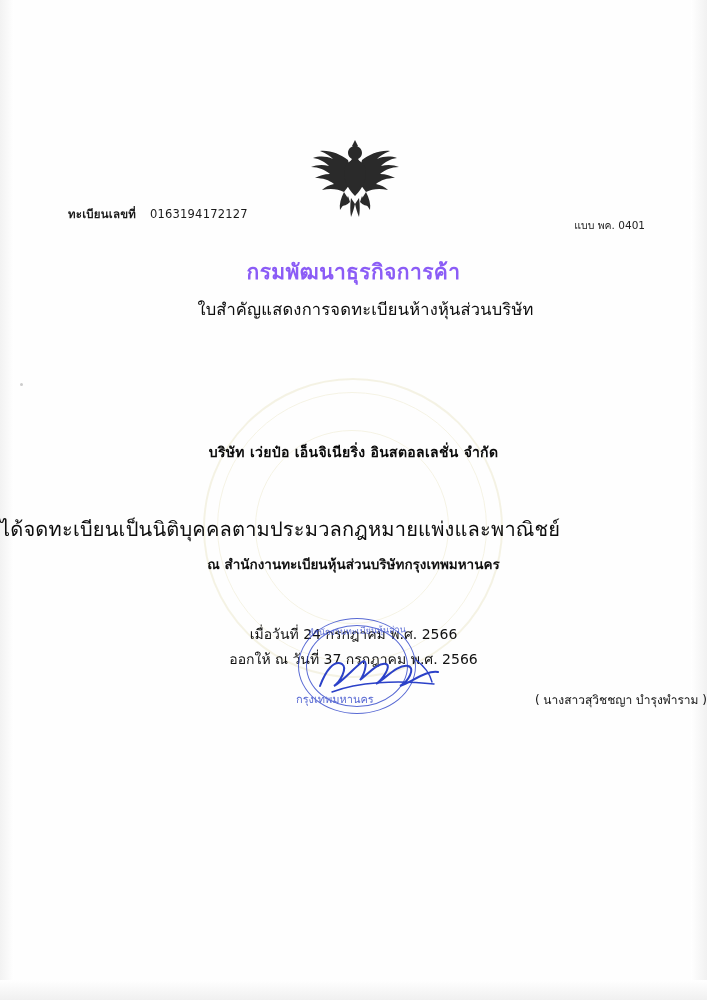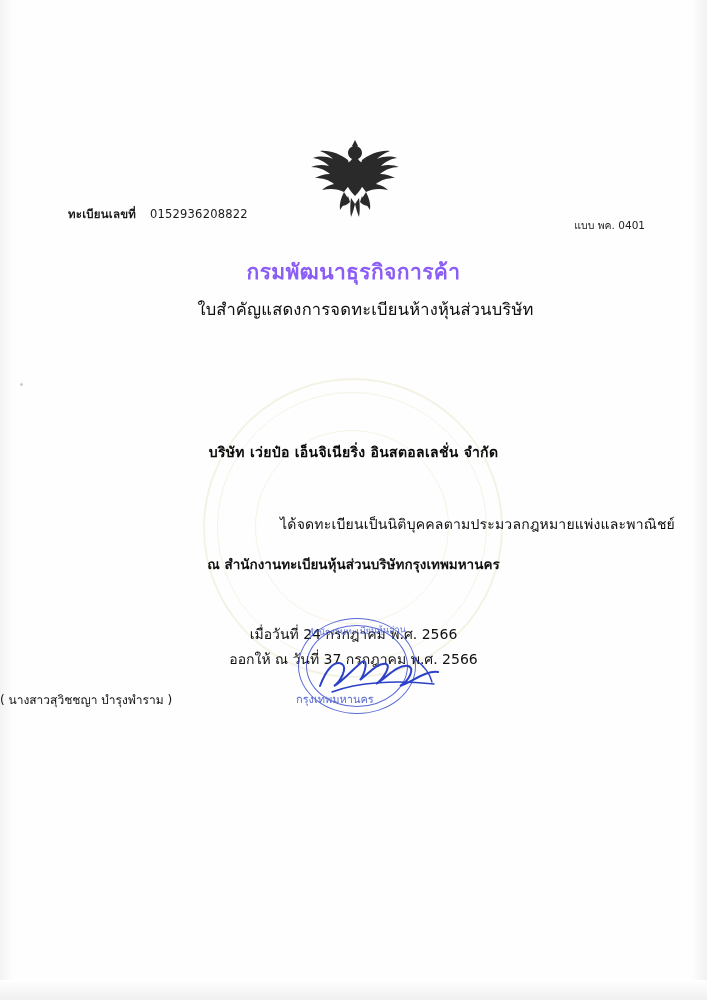--- a/index.html
+++ b/index.html
@@ -119,22 +119,22 @@
     font-weight: bold;
     color: #0a0a0a;
     letter-spacing: 0.3px;
   }
 
   .registered-line {
     position: absolute;
     left: 0;
     top: 513px;
     width: 675px;
-    text-align: right;
-    font-size: 14px;
+    text-align: left;
+    font-size: 20px;
     color: #0d0d0d;
     letter-spacing: 0.2px;
   }
 
   .office-line {
     position: absolute;
     left: 0;
     top: 553px;
     width: 707px;
     text-align: center;
@@ -161,21 +161,21 @@
     text-align: center;
     font-size: 14px;
     color: #111111;
   }
 
   .signer-line {
     position: absolute;
     left: 0;
     top: 690px;
     width: 707px;
-    text-align: left;
+    text-align: right;
     font-size: 12px;
     color: #111111;
   }
 
   
   .watermark {
     position: absolute;
     left: 203px;
     top: 378px;
     width: 300px;
@@ -276,21 +276,21 @@
         <path d="M51 58 c-1 7 -1 13 0 19 c2 -5 3 -9 4 -13 z"></path>
         <path d="M59 58 c1 7 1 13 0 19 c-2 -5 -3 -9 -4 -13 z"></path>
 
         <path d="M48 56 c-2 5 -4 8 -8 10 c4 0 7 -1 10 -4 z"></path>
         <path d="M62 56 c2 5 4 8 8 10 c-4 0 -7 -1 -10 -4 z"></path>
       </g>
     </svg>
   </div>
 
   <div class="reg-line">
-    <span class="reg-label">ทะเบียนเลขที่</span><span class="reg-value">0152936208822</span>
+    <span class="reg-label">ทะเบียนเลขที่</span><span class="reg-value">0163194172127</span>
   </div>
 
   <div class="form-code">แบบ พค. 0401</div>
 
   <div class="watermark">
     <div class="ring r1"></div>
     <div class="ring r2"></div>
     <div class="ring r3"></div>
   </div>
 

